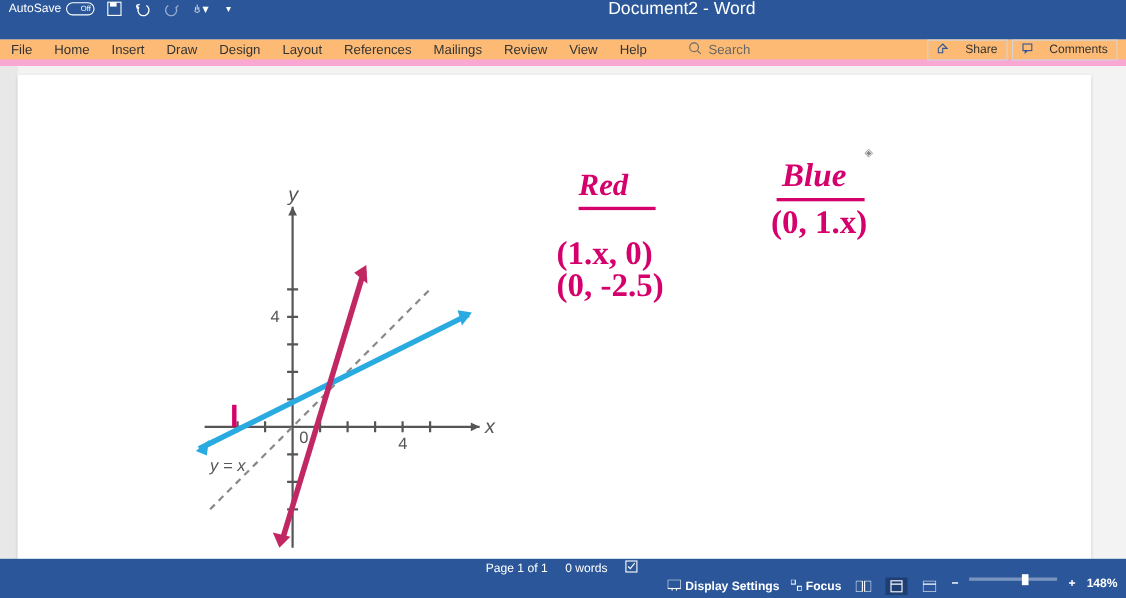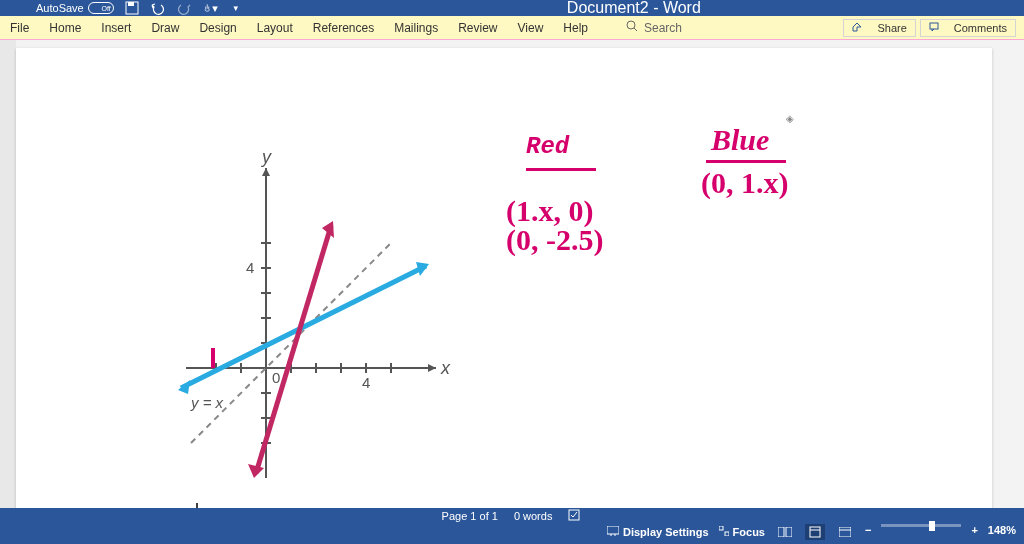--- a/index.html
+++ b/index.html
@@ -1,42 +1,42 @@
 <!DOCTYPE html>
 <html><head>
   <meta charset="utf-8">
   <style>
     * { margin: 0; padding: 0; box-sizing: border-box; font-family: 'Segoe UI', sans-serif; }
     body { width: 1024px; height: 544px; overflow: hidden; background: #fff; position: relative; }
     
-    .title-bar { height: 16px; background: #2b579a; color: #fff; display: flex; align-items: center; font-size: 11px; padding-left: 28px; }
+    .title-bar { height: 36px; background: #2b579a; color: #fff; display: flex; align-items: flex-start; font-size: 11px; }
     .title-bar-left { display: flex; align-items: center; gap: 10px; padding-left: 8px; }
     .autosave { display: flex; align-items: center; gap: 4px; }
     .autosave-toggle { width: 26px; height: 12px; border: 1px solid #fff; border-radius: 7px; display: flex; align-items: center; padding: 0 2px; font-size: 7px; justify-content: flex-end; }
     .title-icon { width: 16px; height: 16px; display: flex; align-items: center; justify-content: center; }
     .title-center { flex: 1; text-align: center; font-size: 16px; }
     .title-right { display: flex; align-items: center; gap: 8px; padding-right: 4px; }
     .user-badge { width: 16px; height: 16px; background: #7cb342; border-radius: 50%; display: flex; align-items: center; justify-content: center; font-size: 8px; color: #2b579a; }
     .win-btn { width: 30px; height: 22px; display: flex; align-items: center; justify-content: center; font-size: 11px; cursor: pointer; }
     
-    .ribbon-tabs { height: 24px; background: #fef9c3; border-bottom: 1px solid #f9a8d4; display: flex; align-items: center; font-size: 12px; color: #333; }
+    .ribbon-tabs { height: 24px; background: #fdba74; border-bottom: 6px solid #f9a8d4; display: flex; align-items: center; font-size: 12px; color: #333; }
     .tab { padding: 0 10px; height: 100%; display: flex; align-items: center; cursor: pointer; }
     .ribbon-right { margin-left: auto; display: flex; align-items: center; gap: 4px; padding-right: 8px; }
     .search-box { display: flex; align-items: center; gap: 6px; padding: 0 8px; color: #666; font-size: 12px; margin-left: 20px; }
     .share-btn, .comments-btn { border: 1px solid #d4d4d4; padding: 2px 8px; font-size: 11px; cursor: pointer; display: flex; align-items: center; gap: 15px; }
     
     .document-area { position: relative; height: 476px; background: #f3f3f3; }
     .page { position: absolute; left: 16px; top: 8px; width: 976px; height: 460px; background: #fff; box-shadow: 0 1px 3px rgba(0,0,0,0.2); }
     .ruler-edge { position: absolute; left: 0; top: 0; width: 16px; height: 100%; background: #e8e8e8; }
     
     .graph-container { position: absolute; left: 150px; top: 100px; width: 290px; height: 340px; }
     .graph-svg { width: 100%; height: 100%; }
     
     .handwriting { position: absolute; font-family: 'Comic Sans MS', cursive; color: #d6006c; font-weight: bold; }
-    .hw-red-title { left: 510px; top: 85px; font-size: 24px; font-style: italic; font-family: Liberation Mono, monospace; }
+    .hw-red-title { left: 510px; top: 85px; font-size: 28px; font-style: italic; }
     .hw-red-underline { position: absolute; left: 510px; top: 120px; width: 70px; height: 3px; background: #d6006c; }
     .hw-red-p1 { left: 490px; top: 130px; font-size: 30px; margin-top: 16px; }
     .hw-red-p2 { left: 490px; top: 175px; font-size: 30px; }
     .hw-blue-title { left: 695px; top: 75px; font-size: 30px; font-style: italic; }
     .hw-blue-underline { position: absolute; left: 690px; top: 112px; width: 80px; height: 3px; background: #d6006c; }
     .hw-blue-p1 { left: 685px; top: 118px; font-size: 30px; }
     .pink-tick { position: absolute; left: 195px; top: 300px; width: 4px; height: 20px; background: #d6006c; }
     .cursor-mark { position: absolute; left: 175px; top: 455px; }
     
     .status-bar { position: absolute; bottom: 0; left: 0; right: 0; height: 36px; background: #2b579a; color: #fff; display: flex; align-items: center; font-size: 11px; padding: 0 8px; flex-direction: column; }

